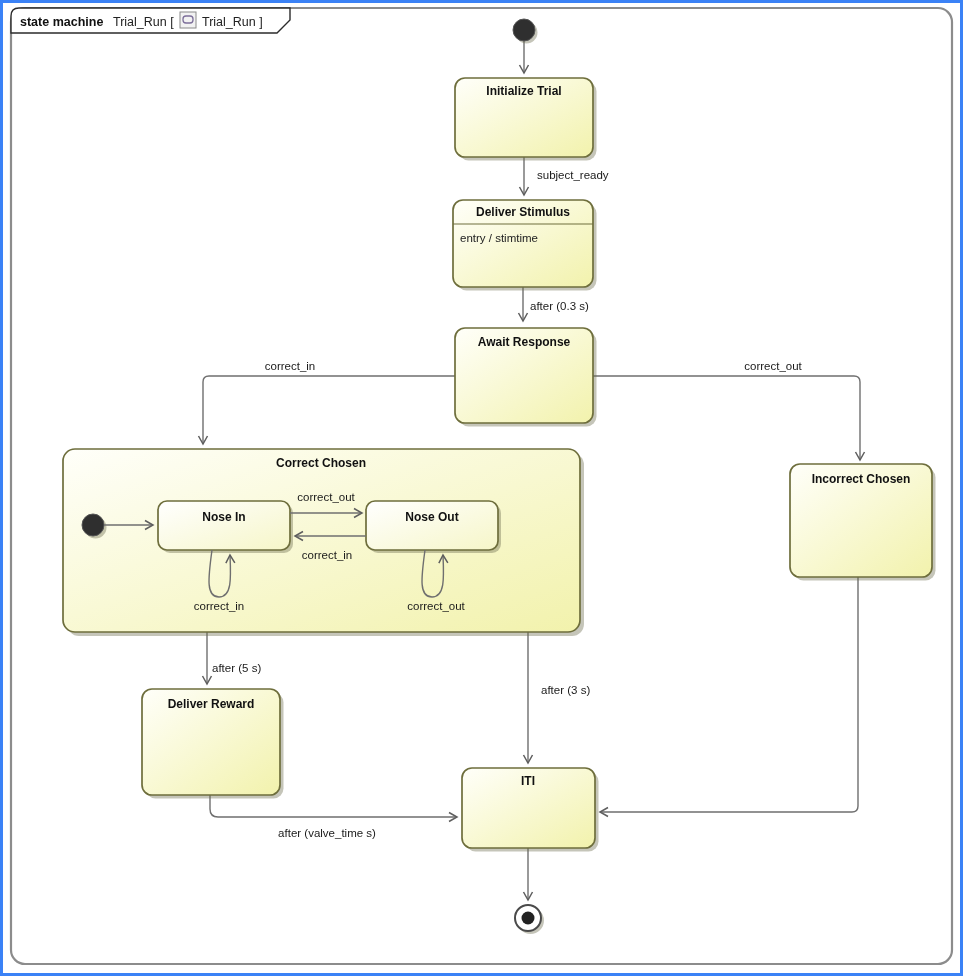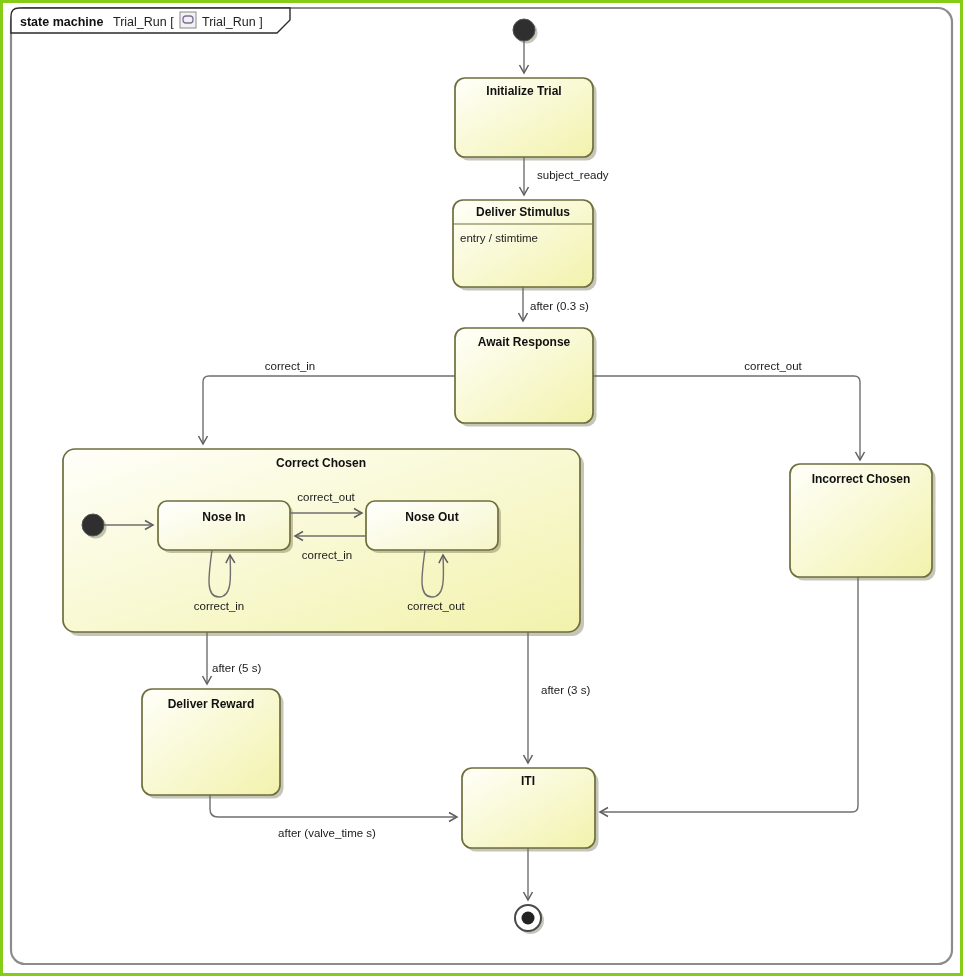--- a/index.html
+++ b/index.html
@@ -1,18 +1,18 @@
 <!DOCTYPE html>
 <html><head>
 <meta charset="utf-8">
 <style>
   html,body{margin:0;padding:0;background:#444;}
   .canvas{
     position:relative;width:963px;height:976px;background:#ffffff;
-    border:3px solid #84cc16;box-sizing:border-box;overflow:hidden;
+    border:3px solid #3b82f6;box-sizing:border-box;overflow:hidden;
     font-family:"Liberation Sans", sans-serif;
   }
   svg{position:absolute;left:0;top:0;}
   .frame{fill:none;stroke:#8c8c8c;stroke-width:2.2;}
   .tab{fill:#ffffff;stroke:#2b2b2b;stroke-width:1.4;}
   .tab-kw{font:bold 12.5px "Liberation Sans",sans-serif;fill:#111;}
   .tab-name{font:12.5px "Liberation Sans",sans-serif;fill:#222;}
   .state{fill:url(#stateGrad);stroke:#6e6e3c;stroke-width:1.7;}
   .state.light{fill:url(#stateGradLight);}
   .shadow{fill:rgba(110,110,80,0.40);stroke:none;}

